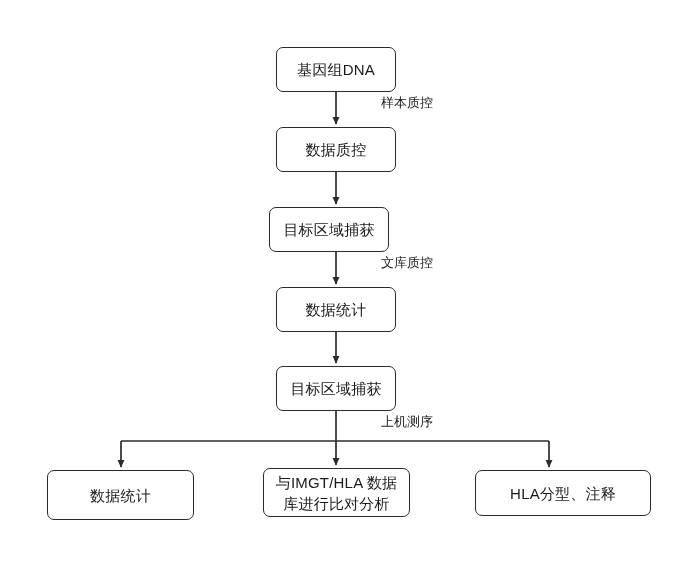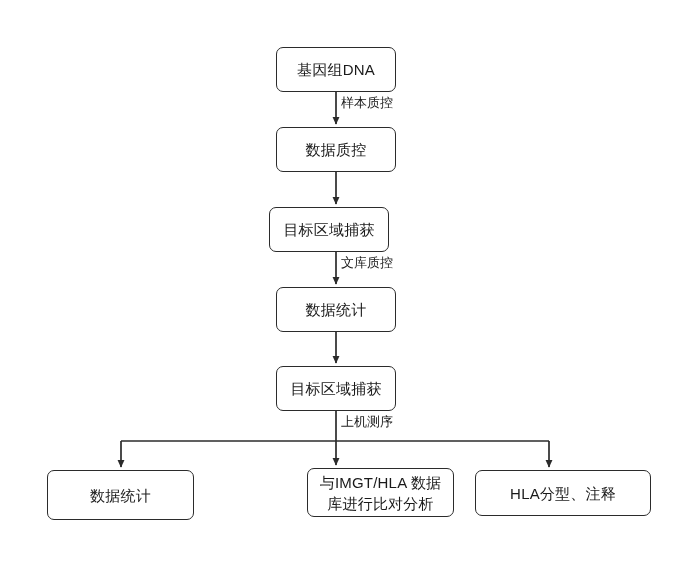--- a/index.html
+++ b/index.html
@@ -39,20 +39,21 @@
     line-height: 21px;
     letter-spacing: 0.2px;
     white-space: pre-line;
   }
   .edge-label {
     position: absolute;
     color: #1a1a1a;
     font-size: 13px;
     line-height: 16px;
     white-space: nowrap;
+    margin-left: 40px;
   }
 </style>
 </head>
 <body>
 
 <div id="canvas">
 
   <svg id="edges" viewBox="0 0 685 575" xmlns="http://www.w3.org/2000/svg">
     <defs>
       <marker id="arrowhead" markerWidth="9" markerHeight="9" refX="7.4" refY="3.6" orient="auto" markerUnits="userSpaceOnUse">
@@ -84,21 +85,21 @@
   <div class="node" style="left:276px; top:127px; width:120px; height:45px;">数据质控</div>
 
   <div class="node" style="left:269px; top:207px; width:120px; height:45px;">目标区域捕获</div>
 
   <div class="node" style="left:276px; top:287px; width:120px; height:45px;">数据统计</div>
 
   <div class="node" style="left:276px; top:366px; width:120px; height:45px;">目标区域捕获</div>
 
   <div class="node" style="left:47px; top:470px; width:147px; height:50px;">数据统计</div>
 
-  <div class="node" style="left:263px; top:468px; width:147px; height:49px;margin-left:44px;">与IMGT/HLA 数据
+  <div class="node" style="left:263px; top:468px; width:147px; height:49px;">与IMGT/HLA 数据
 库进行比对分析</div>
 
   <div class="node" style="left:475px; top:470px; width:176px; height:46px;">HLA分型、注释</div>
 
   <div class="edge-label" style="left:341px; top:95px;">样本质控</div>
 
   <div class="edge-label" style="left:341px; top:255px;text-align:center;">文库质控</div>
 
   <div class="edge-label" style="left:341px; top:414px;">上机测序</div>
 

